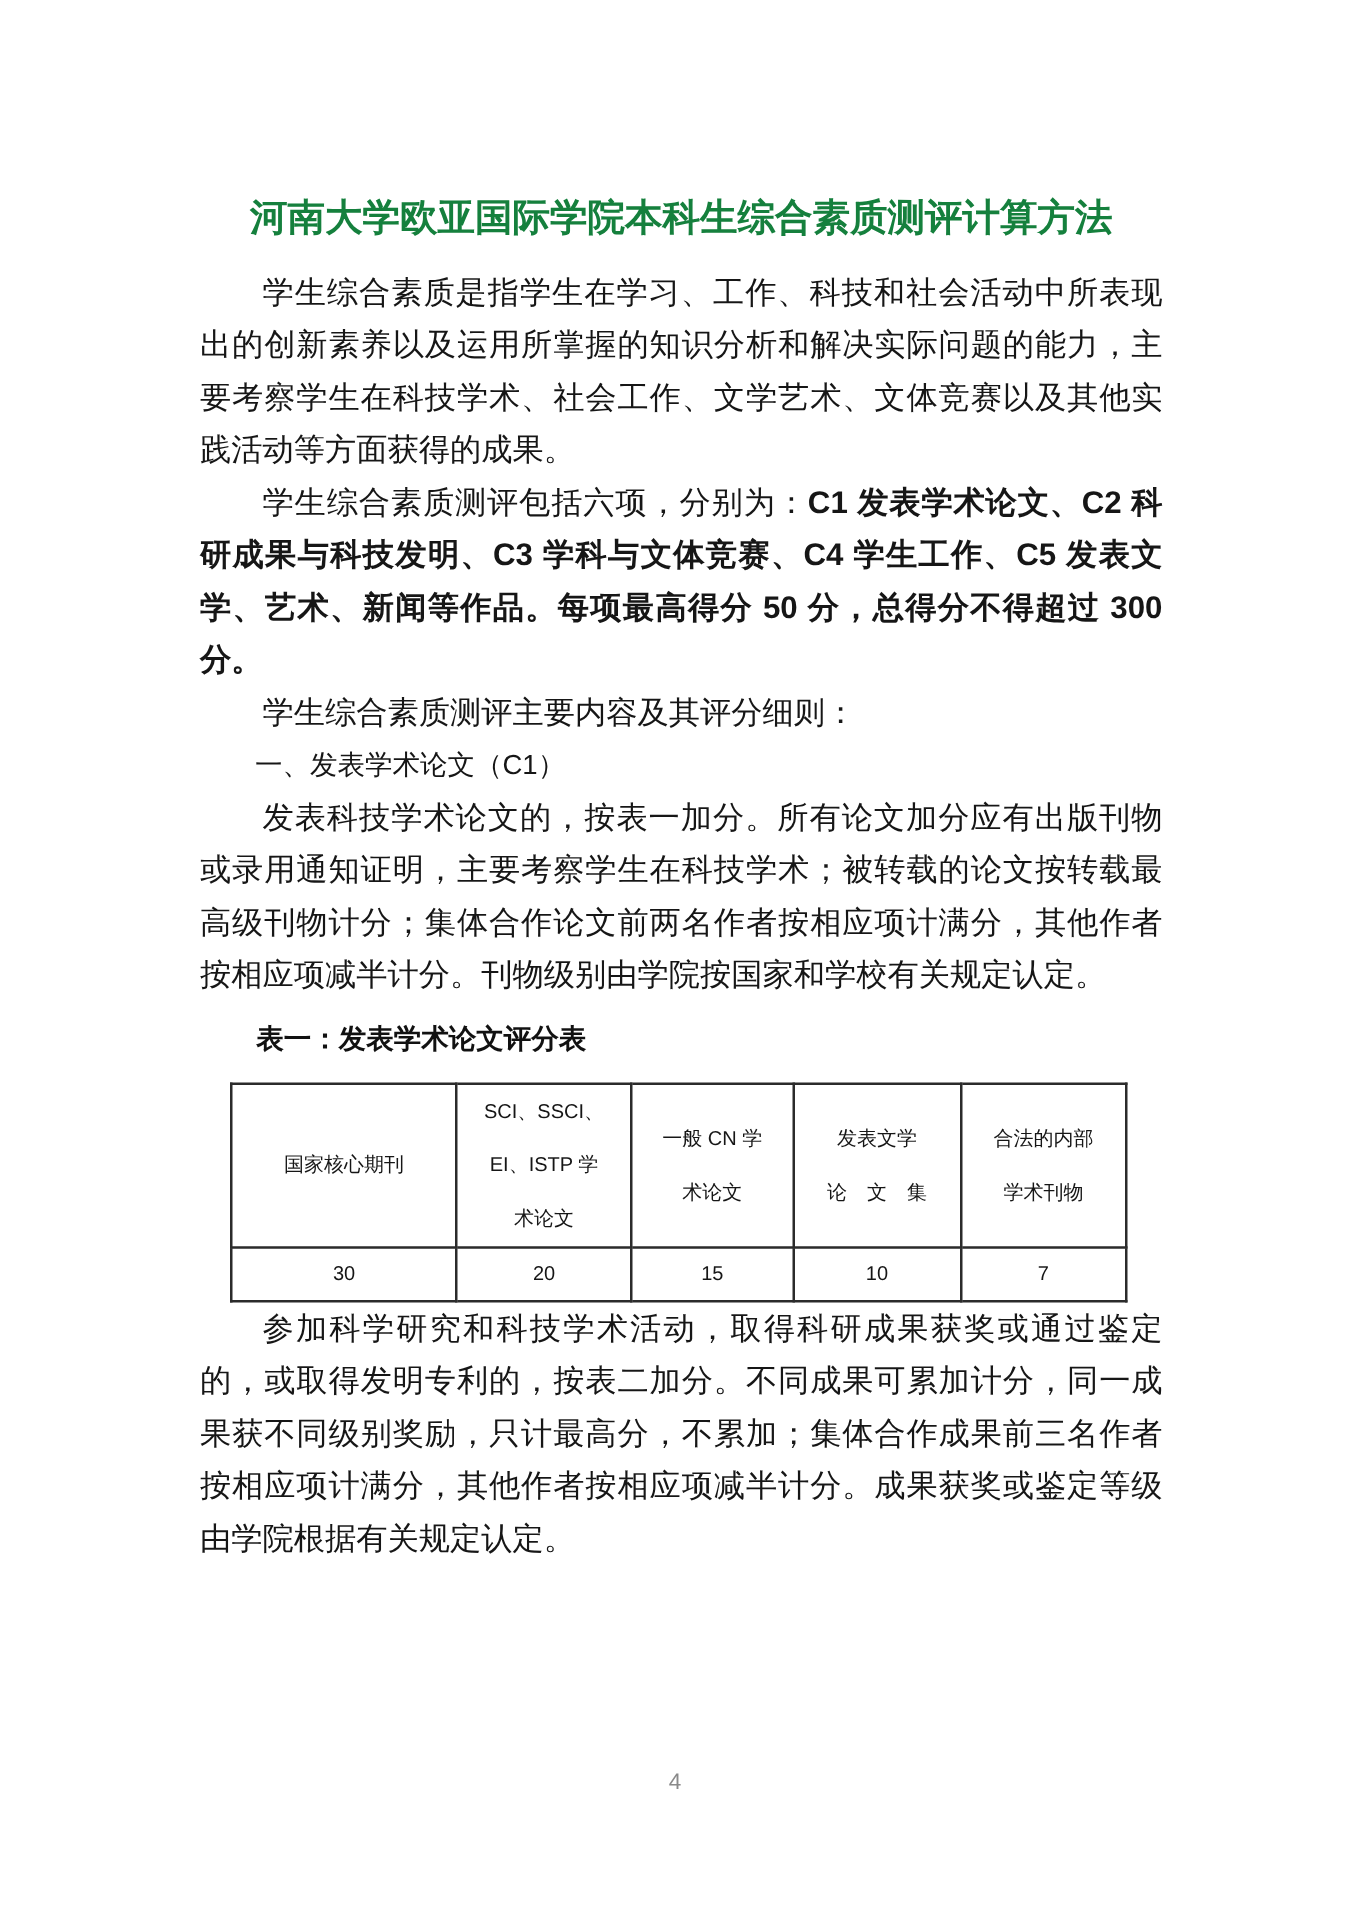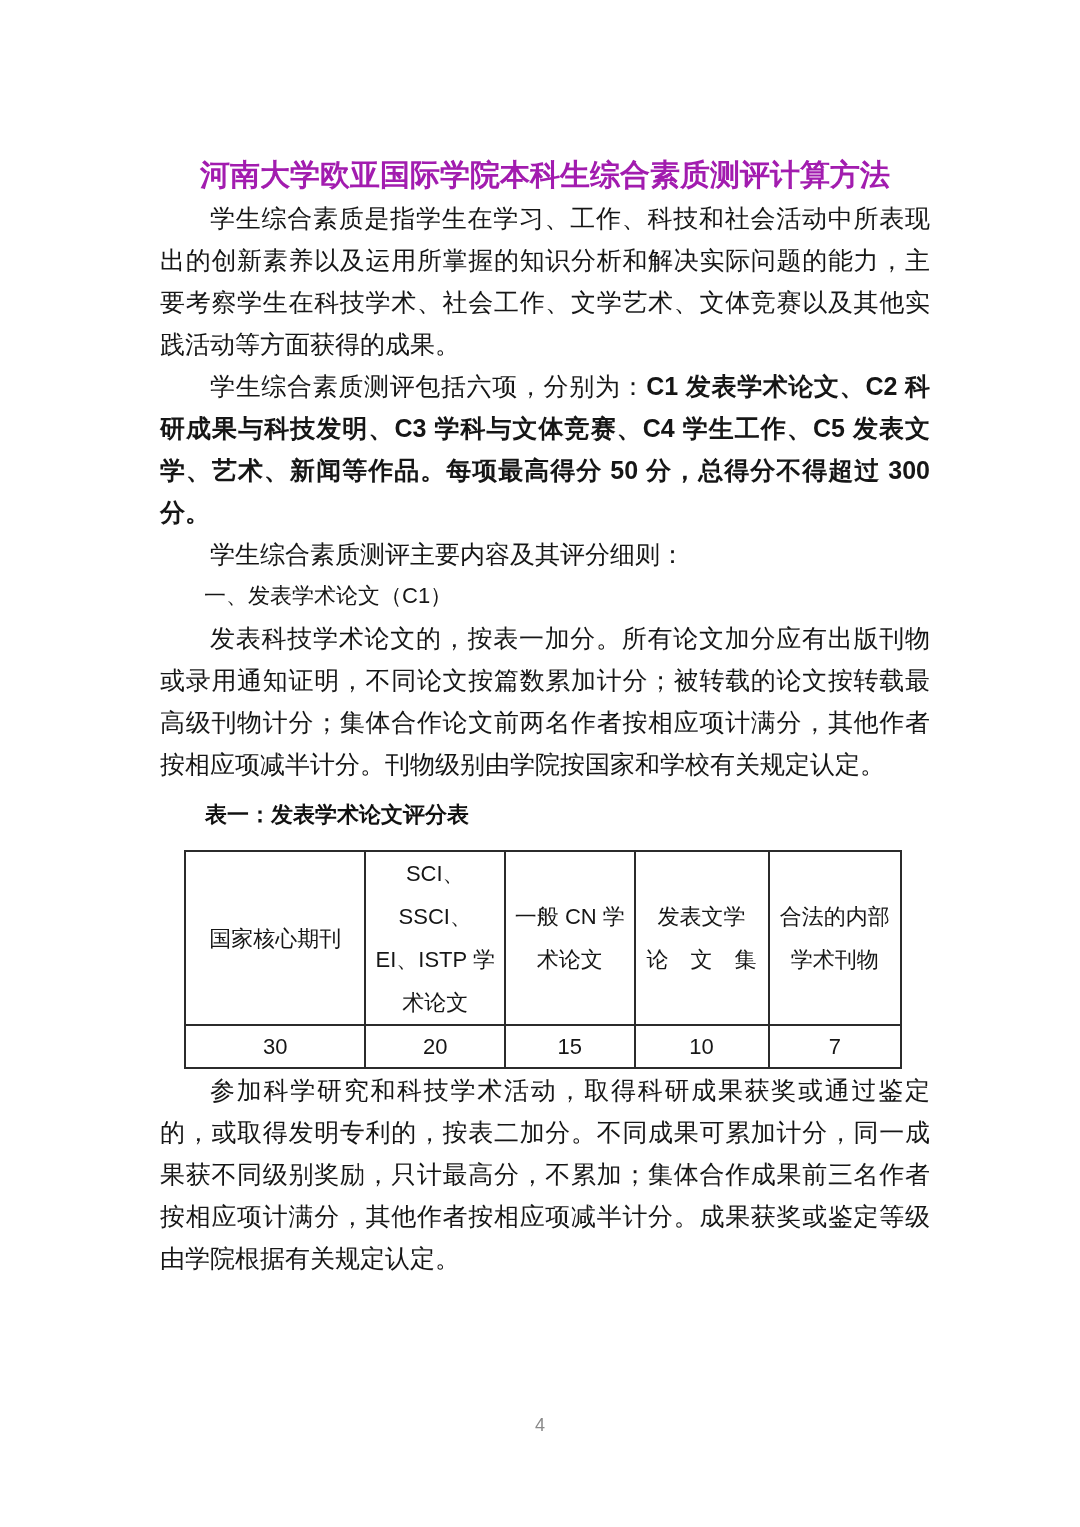--- a/index.html
+++ b/index.html
@@ -16,26 +16,26 @@
     font-family: "Liberation Sans", sans-serif;
     color: #111111;
   }
   .content {
     position: absolute;
     left: 160px;
     top: 0;
     width: 770px;
   }
   .doc-title {
-    margin: 153px 0 0 0;
+    margin: 153px 0 16px 0;
     font-size: 30px;
     line-height: 44px;
     font-weight: 700;
     text-align: center;
-    color: #a21caf;
+    color: #15803d;
   }
   p.body-para {
     margin: 0;
     font-size: 25px;
     line-height: 42px;
     text-align: justify;
     text-indent: 2em;
     color: #161616;
   }
   .para-intro     { margin-top: 24px; }
@@ -63,21 +63,21 @@
     border-collapse: collapse;
     table-layout: fixed;
     width: 718px;
     margin: 14px 0 0 24px;
   }
   table.score-table th,
   table.score-table td {
     border: 2px solid #2b2b2b;
     text-align: center;
     vertical-align: middle;
-    font-size: 22px;
+    font-size: 16px;
     color: #161616;
     padding: 0 4px;
   }
   table.score-table th {
     font-weight: 400;
     white-space: pre-line;
     line-height: 43px;
     height: 127px;
   }
   table.score-table td {
@@ -106,21 +106,21 @@
     <h1 class="doc-title">河南大学欧亚国际学院本科生综合素质测评计算方法</h1>
 
     <p class="body-para para-intro">学生综合素质是指学生在学习、工作、科技和社会活动中所表现出的创新素养以及运用所掌握的知识分析和解决实际问题的能力，主要考察学生在科技学术、社会工作、文学艺术、文体竞赛以及其他实践活动等方面获得的成果。</p>
 
     <p class="body-para para-items"><span>学生综合素质测评包括六项，分别为：</span><span class="bold-run">C1 发表学术论文、C2 科研成果与科技发明、C3 学科与文体竞赛、C4 学生工作、C5 发表文学、艺术、新闻等作品。每项最高得分 50 分，总得分不得超过 300 分。</span></p>
 
     <p class="body-para para-rules">学生综合素质测评主要内容及其评分细则：</p>
 
     <p class="section-heading">一、发表学术论文（C1）</p>
 
-    <p class="body-para">发表科技学术论文的，按表一加分。所有论文加分应有出版刊物或录用通知证明，不同论文按篇数累加计分；被转载的论文按转载最高级刊物计分；集体合作论文前两名作者按相应项计满分，其他作者按相应项减半计分。刊物级别由学院按国家和学校有关规定认定。</p>
+    <p class="body-para">发表科技学术论文的，按表一加分。所有论文加分应有出版刊物或录用通知证明，主要考察学生在科技学术；被转载的论文按转载最高级刊物计分；集体合作论文前两名作者按相应项计满分，其他作者按相应项减半计分。刊物级别由学院按国家和学校有关规定认定。</p>
 
     <p class="table-caption caption-1">表一：发表学术论文评分表</p>
 
     <table class="score-table">
       <colgroup>
         <col style="width:25.2%">
         <col style="width:19.5%">
         <col style="width:18.1%">
         <col style="width:18.7%">
         <col style="width:18.5%">

